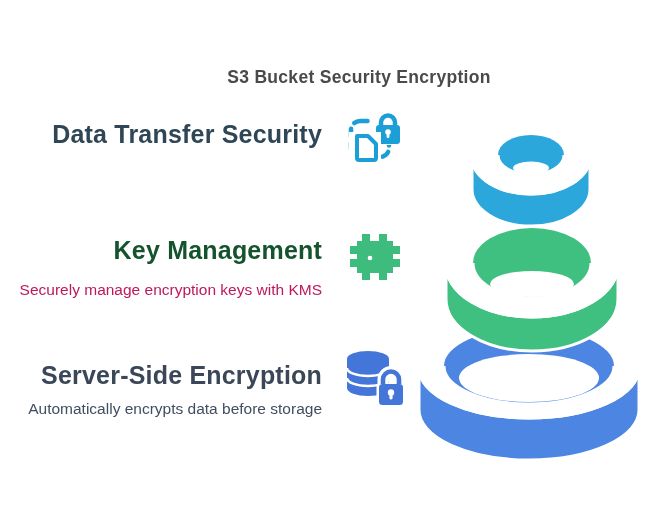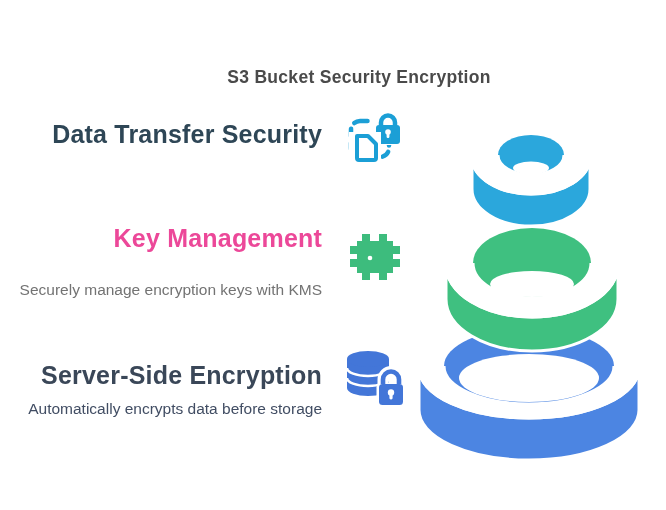--- a/index.html
+++ b/index.html
@@ -9,22 +9,22 @@
   }
   .title{
     position:absolute;top:50px;left:0;width:666px;box-sizing:border-box;padding-left:18px;
     margin:17px;text-align:center;font-size:17.5px;font-weight:700;letter-spacing:.3px;color:#4a4a4a;
   }
   .txt{position:absolute;right:344px;text-align:right;white-space:nowrap;margin:0;}
   .hd{font-size:25px;font-weight:700;letter-spacing:.2px;}
   .sub{font-size:15.5px;font-weight:400;}
   .hd1{top:120px;color:#2e4656;}
   .sub1{top:160px;color:#34495a;}
-  .hd2{top:224px;color:#ec4899;}
-  .sub2{top:281px;color:#737373;}
+  .hd2{top:236px;color:#14532d;}
+  .sub2{top:281px;color:#be185d;}
   .hd3{top:361px;color:#3a4758;}
   .sub3{top:400px;color:#414d63;}
   .icon{position:absolute;}
   .icon1{left:344px;top:106px;}
   .icon2{left:347px;top:229px;}
   .icon3{left:343px;top:348px;}
   .rings{position:absolute;left:405px;top:104px;}
   
   .cy-f{fill:#1b9fd6;} .cy-s{stroke:#1b9fd6;}
   .gr-f{fill:#3dbc7d;}

